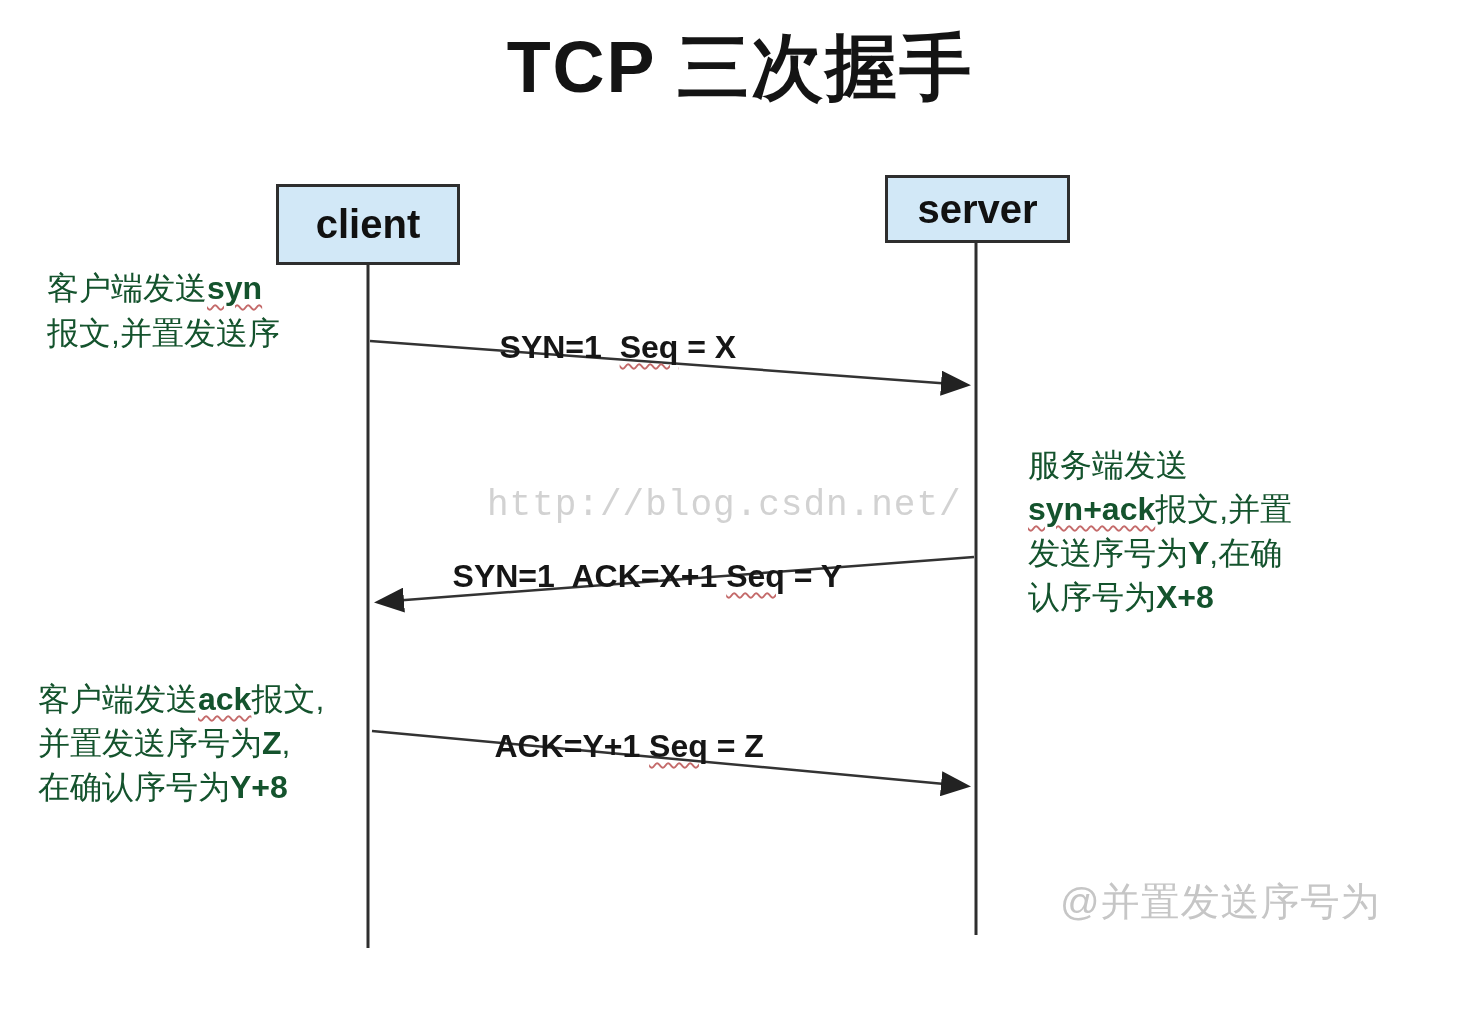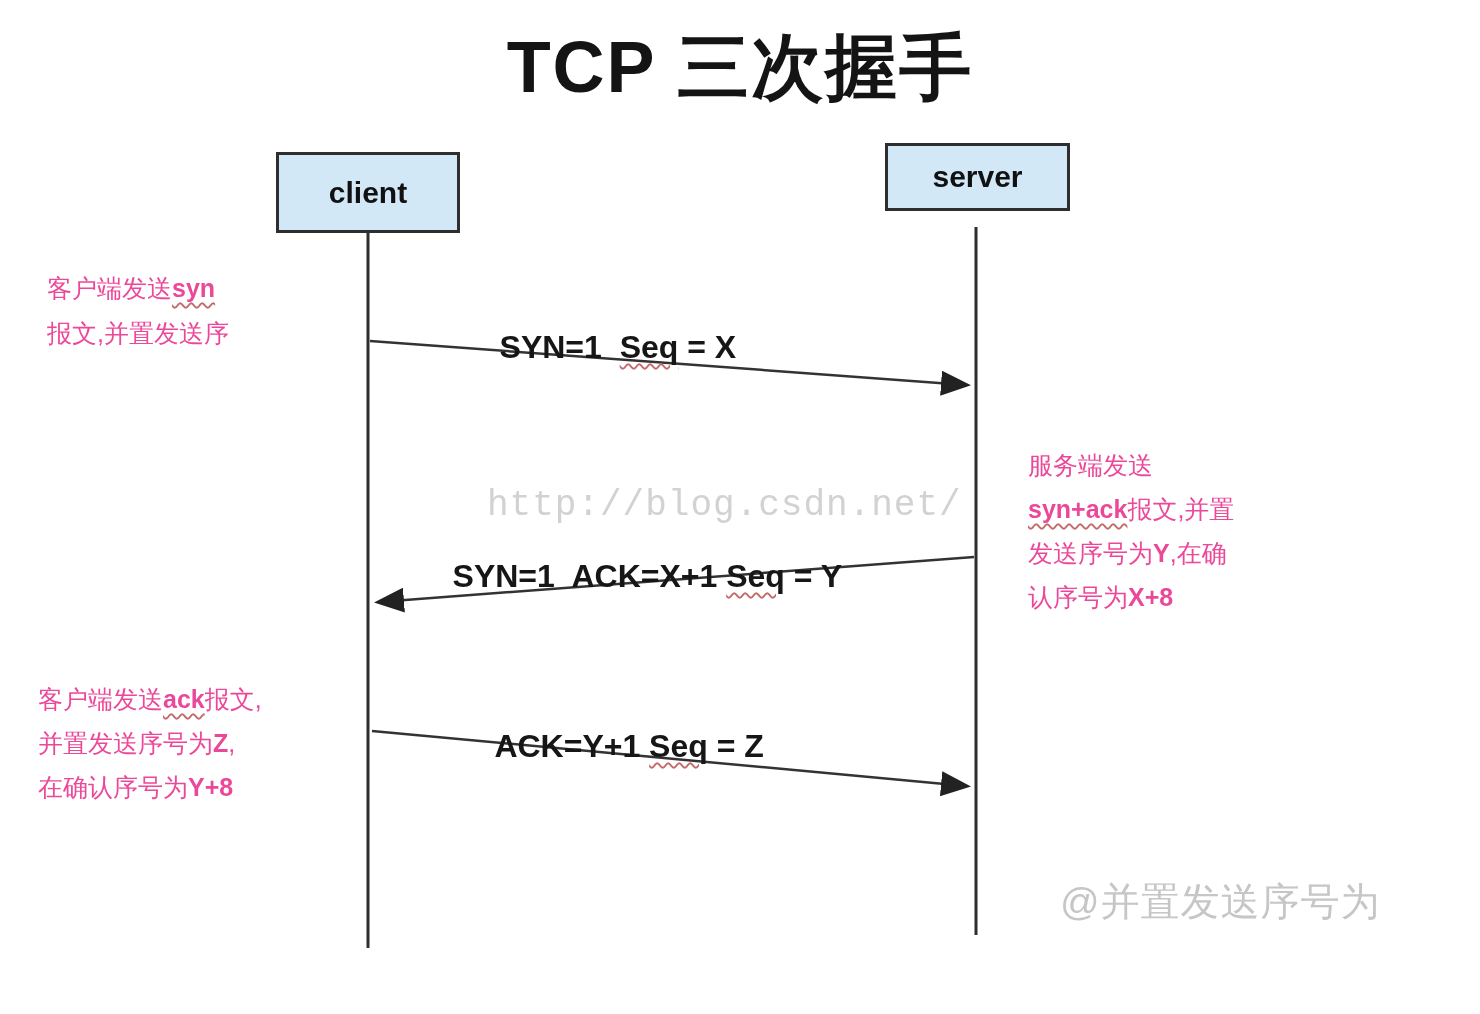--- a/index.html
+++ b/index.html
@@ -23,44 +23,45 @@
     color: #141414;
     white-space: nowrap;
   }
 
   .actor-box {
     background: #d2e8f7;
     border: 3px solid #2e2e2e;
     display: flex;
     align-items: center;
     justify-content: center;
-    font-size: 30px;
+    font-size: 40px;
     font-weight: 700;
     color: #111;
     box-sizing: border-box;
+    margin-top: 32px;
   }
   .client-box { left: 276px; top: 152px; width: 184px; height: 81px; }
   .server-box { left: 885px; top: 143px; width: 185px; height: 68px; }
 
   svg.lines { left: 0; top: 0; }
 
   .msg-label {
     font-size: 32px;
     font-weight: 700;
     color: #161616;
     white-space: pre;
   }
   .msg1 { left: 464px; top: 292px; }
   .msg2 { left: 417px; top: 521px; }
   .msg3 { left: 460px; top: 691px; }
 
   .annotation {
-    font-size: 25px;
+    font-size: 32px;
     line-height: 45px;
-    color: #ec4899;
+    color: #14532d;
     white-space: nowrap;
   }
   .ann-client-syn { left: 47px;  top: 266px; }
   .ann-server     { left: 1028px; top: 443px; line-height: 44px; }
   .ann-client-ack { left: 38px;  top: 669px; line-height: 44px; margin-top: 8px; }
 
   .lat { font-weight: 700; }
 
   .wavy {
     text-decoration-line: underline;

